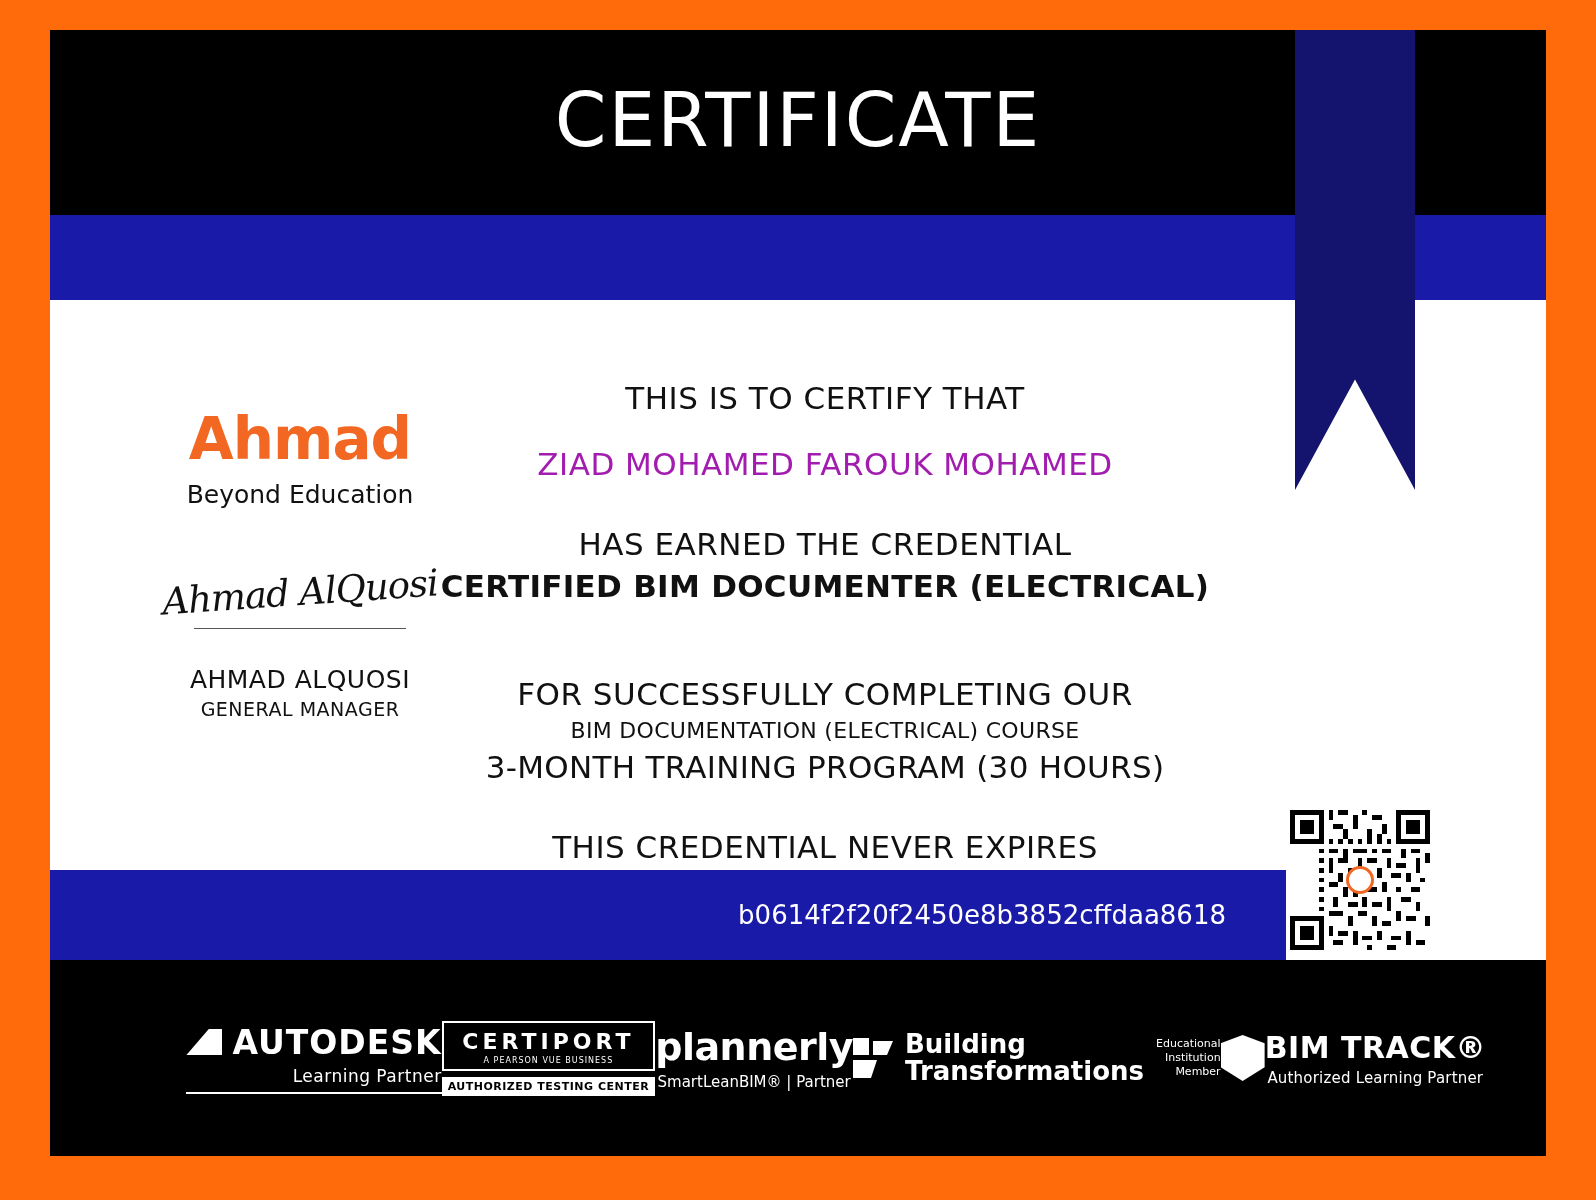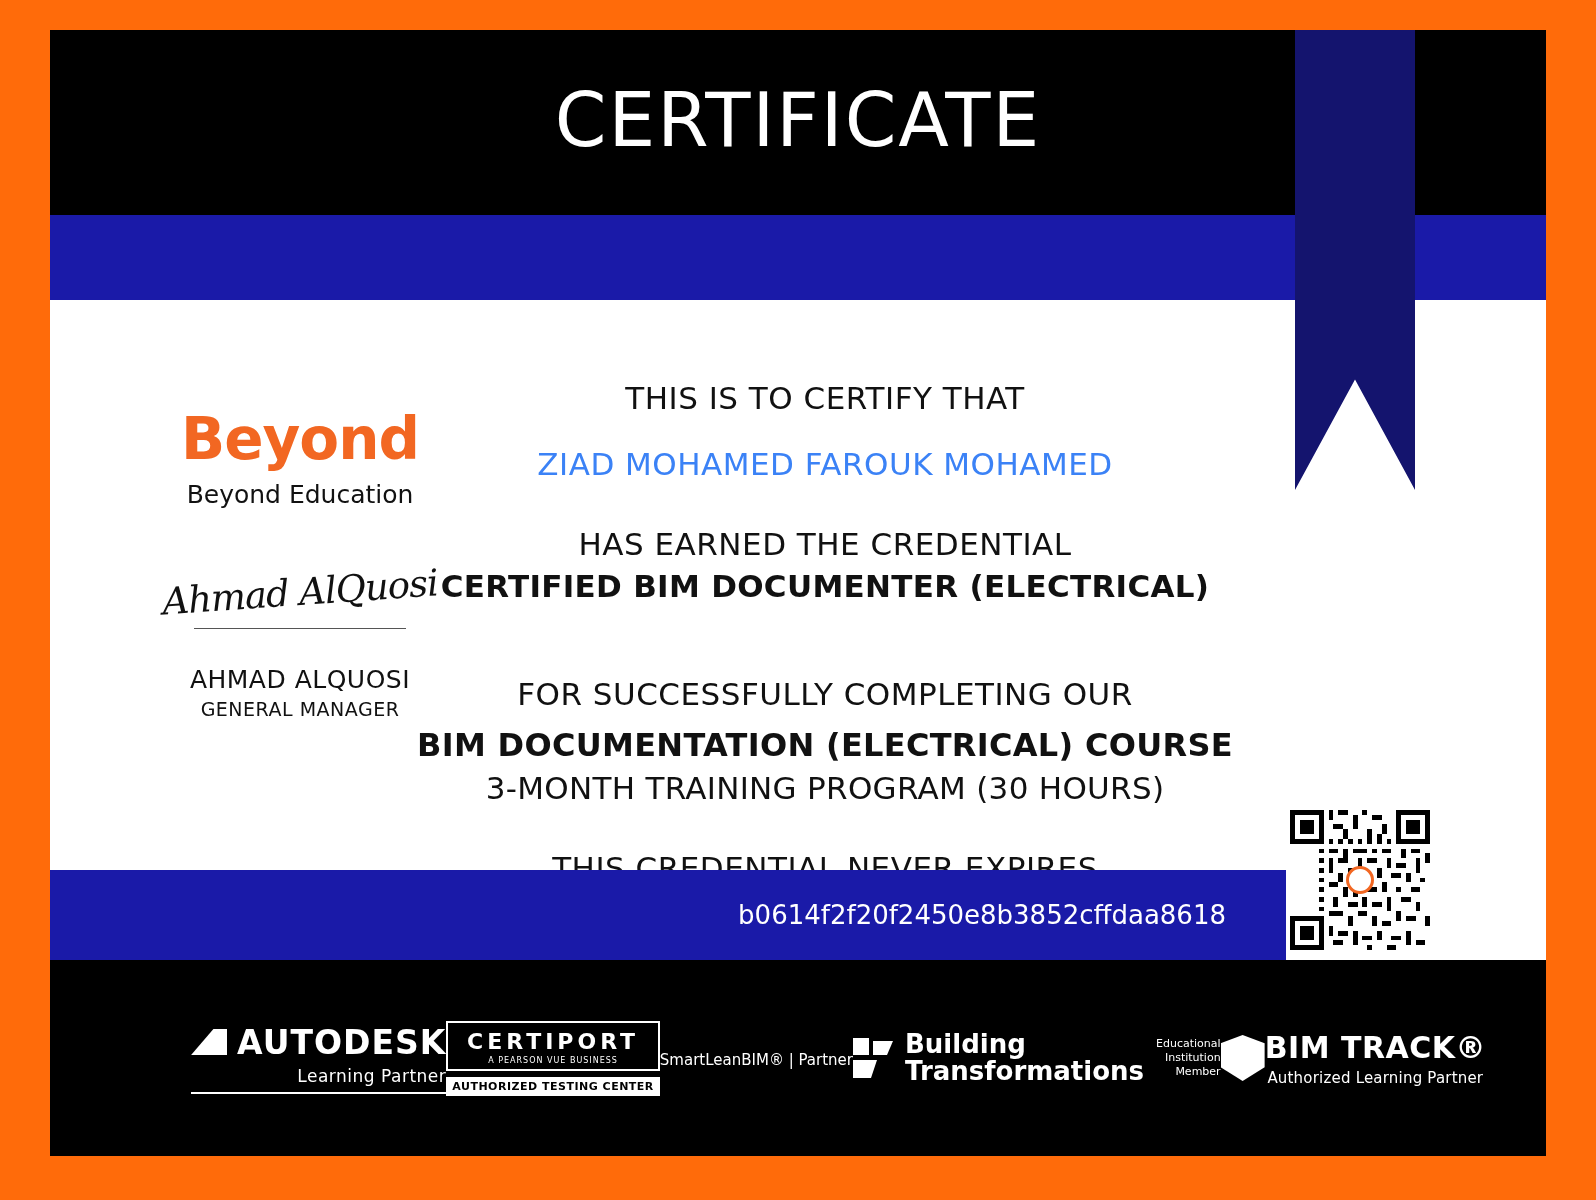--- a/index.html
+++ b/index.html
@@ -179,21 +179,21 @@
     text-align: center;
   }
   .line-certify {
     font-size: 31px;
     color: #111111;
     letter-spacing: 0.5px;
   }
   .line-name {
     margin-top: 30px;
     font-size: 31px;
-    color: #3b82f6;
+    color: #a21caf;
     letter-spacing: 0.5px;
   }
   .line-earned {
     margin-top: 44px;
     font-size: 31px;
     color: #111111;
     letter-spacing: 0.5px;
   }
   .line-credential {
     margin-top: 6px;
@@ -202,23 +202,23 @@
     color: #111111;
     letter-spacing: 0.3px;
   }
   .line-forsuccess {
     margin-top: 72px;
     font-size: 31px;
     color: #111111;
     letter-spacing: 0.5px;
   }
   .line-course {
-    margin-top: 14px;
-    font-size: 32px;
-    font-weight: 700;
+    margin-top: 6px;
+    font-size: 22px;
+    font-weight: 400;
     color: #111111;
     letter-spacing: 0.3px;
   }
   .line-program {
     margin-top: 6px;
     font-size: 31px;
     color: #111111;
     letter-spacing: 0.3px;
   }
   .line-expires {
@@ -319,21 +319,21 @@
 
     <div class="title-band">
       <div class="title-text">CERTIFICATE</div>
     </div>
 
     <div class="blue-band-top"></div>
 
     <div class="body-white">
 
       <div class="left-col">
-        <div class="logo-niqat">Beyond</div>
+        <div class="logo-niqat">Ahmad</div>
         <div class="logo-tagline">Beyond Education</div>
         <div class="signature-script">Ahmad AlQuosi</div>
         <div class="sign-line"></div>
         <div class="sign-name">AHMAD ALQUOSI</div>
         <div class="sign-role">GENERAL MANAGER</div>
       </div>
 
       <div class="center-col">
         <div class="line-certify">THIS IS TO CERTIFY THAT</div>
         <div class="line-name">ZIAD MOHAMED FAROUK MOHAMED</div>
@@ -475,20 +475,21 @@
 
       <div class="partner">
         <div class="certiport-box">
           <div class="certiport-name">CERTIPORT</div>
           <div class="certiport-tiny">A PEARSON VUE BUSINESS</div>
         </div>
         <div class="certiport-bar">AUTHORIZED TESTING CENTER</div>
       </div>
 
       <div class="partner">
+        <div class="plannerly-name">plannerly</div>
         <div class="plannerly-sub">SmartLeanBIM® | Partner</div>
       </div>
 
       <div class="partner">
         <div class="bt-row">
           <div class="bt-mark">
             <i style="left:0;top:0;width:16px;height:17px;"></i>
             <i style="left:20px;top:3px;width:20px;height:14px;clip-path:polygon(0 0,100% 0,70% 100%,0 100%);"></i>
             <i style="left:0;top:22px;width:24px;height:18px;clip-path:polygon(0 0,100% 0,75% 100%,0 100%);"></i>
           </div>

